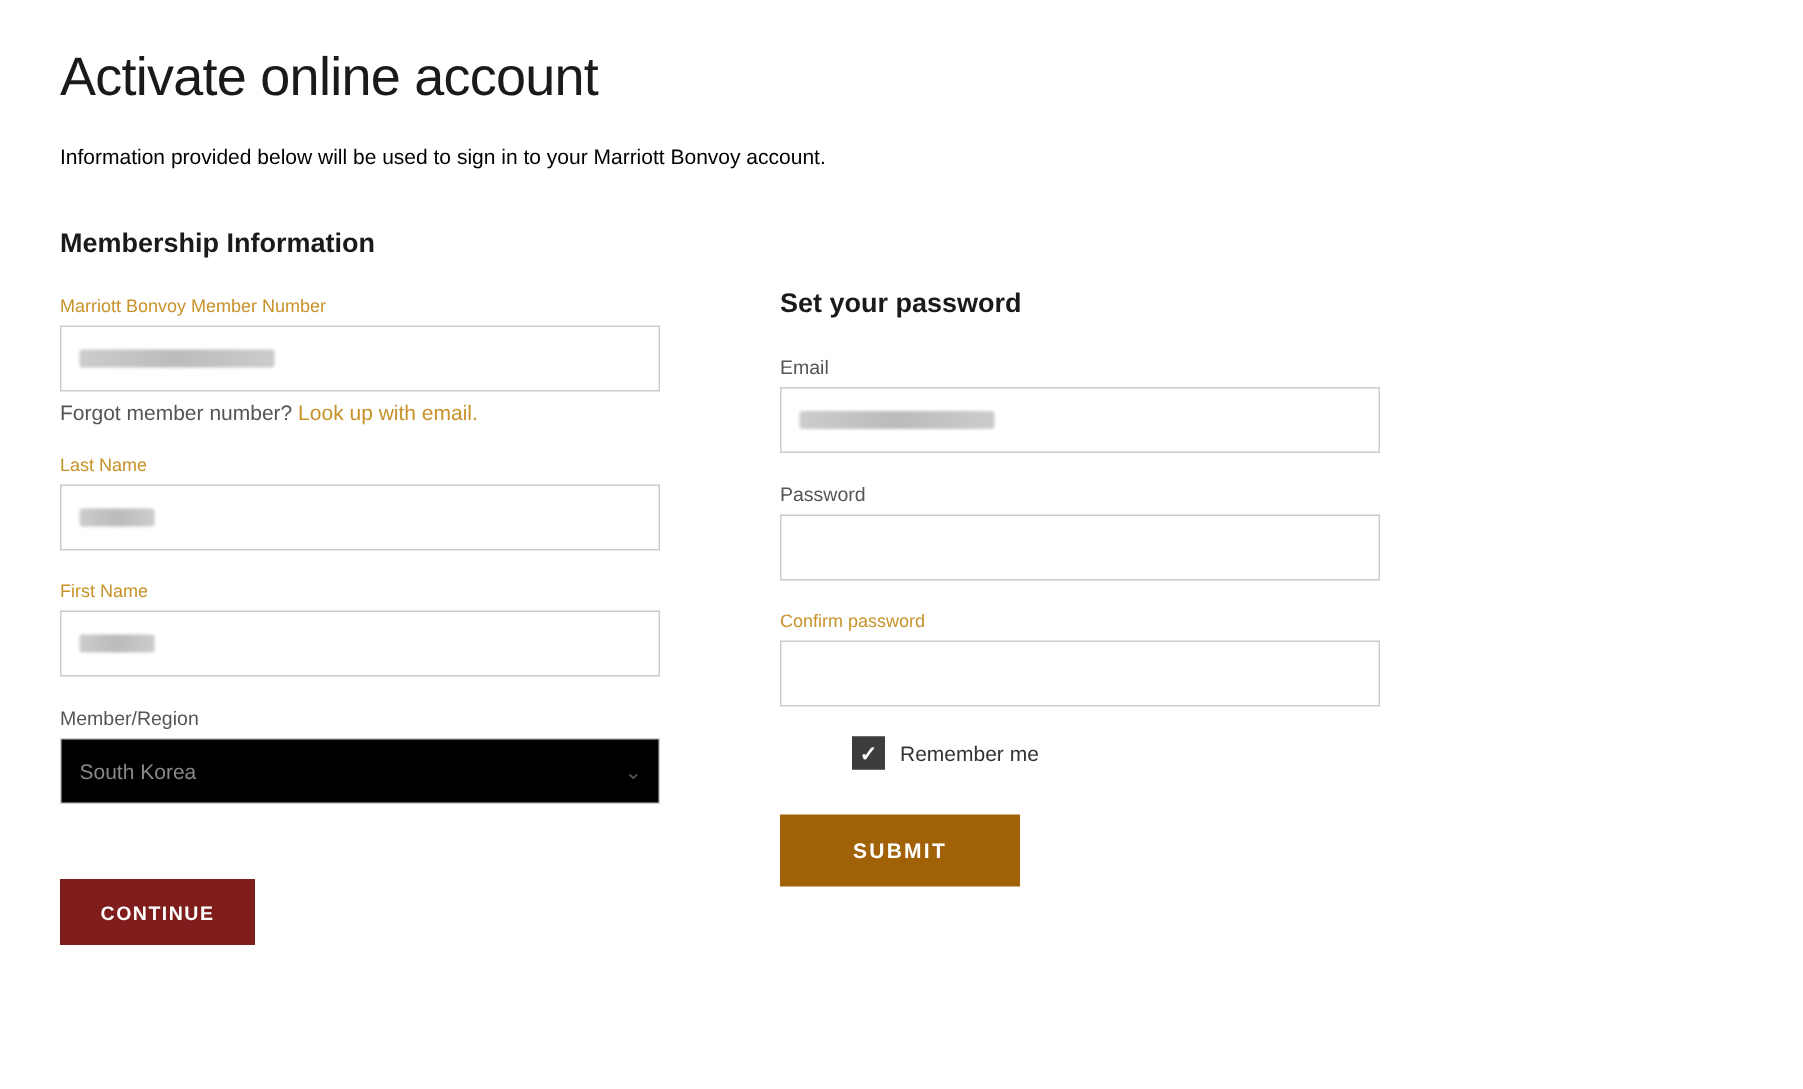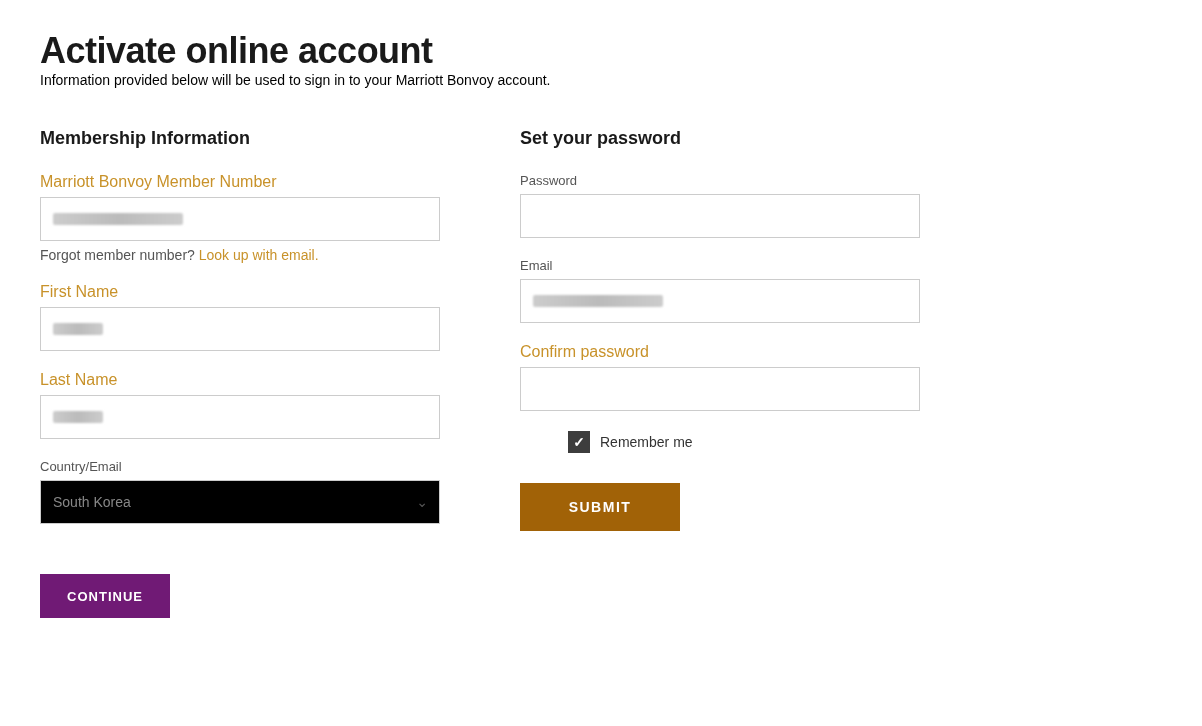--- a/index.html
+++ b/index.html
@@ -12,36 +12,36 @@
       font-family: Arial, Helvetica, sans-serif;
       background: #ffffff;
       color: #333;
       padding: 30px 40px;
       width: 1202px;
       min-height: 726px;
     }
 
     .page-title {
       font-size: 36px;
-      font-weight: 700;
+      font-weight: 400;
       color: #1a1a1a;
-      margin-bottom: 0;
+      margin-bottom: 24px;
       letter-spacing: -0.5px;
     }
 
     .subtitle {
       font-size: 14px;
       color: #000000;
       margin-bottom: 40px;
     }
 
     .form-layout {
       display: flex;
       gap: 80px;
-      align-items: flex-start;
+      align-items: center;
     }
 
     .left-section {
       flex: 0 0 400px;
     }
 
     .right-section {
       flex: 0 0 400px;
     }
 
@@ -50,21 +50,21 @@
       font-weight: 700;
       color: #1a1a1a;
       margin-bottom: 24px;
     }
 
     .field-group {
       margin-bottom: 20px;
     }
 
     .field-label {
-      font-size: 16px;
+      font-size: 12px;
       color: #c8922a;
       margin-bottom: 6px;
       display: block;
     }
 
     .field-label-dark {
       font-size: 13px;
       color: #555;
       margin-bottom: 6px;
       display: block;
@@ -116,21 +116,21 @@
       right: 12px;
       top: 50%;
       transform: translateY(-50%);
       pointer-events: none;
       color: #555;
       font-size: 14px;
     }
 
     .continue-button {
       margin-top: 30px;
-      background: #701a75;
+      background: #7f1d1d;
       color: #ffffff;
       border: none;
       width: 130px;
       height: 44px;
       font-size: 13px;
       font-weight: 700;
       letter-spacing: 1px;
       cursor: pointer;
       text-transform: uppercase;
     }
@@ -240,37 +240,37 @@
       <p class="forgot-text">
         <span>Forgot member number?</span>
         <a href="#">
           <span>Look up with email.</span>
         </a>
       </p>
     </div>
 
     
     <div class="field-group">
+      <label class="field-label">Last Name</label>
+      <div class="text-input input-with-blur">
+        <span class="blurred-value-sm"></span>
+      </div>
+    </div>
+
+    
+    <div class="field-group">
       <label class="field-label">First Name</label>
       <div class="text-input input-with-blur">
         <span class="blurred-value-sm"></span>
       </div>
     </div>
 
     
     <div class="field-group">
-      <label class="field-label">Last Name</label>
-      <div class="text-input input-with-blur">
-        <span class="blurred-value-sm"></span>
-      </div>
-    </div>
-
-    
-    <div class="field-group">
-      <label class="field-label-dark">Country/Email</label>
+      <label class="field-label-dark">Member/Region</label>
       <div class="country-select-wrapper">
         <select class="country-select">
           <option value="south_korea">South Korea</option>
           <option value="us">United States</option>
           <option value="uk">United Kingdom</option>
           <option value="canada">Canada</option>
           <option value="australia">Australia</option>
           <option value="japan">Japan</option>
           <option value="china">China</option>
         </select>
@@ -280,34 +280,34 @@
 
     
     <button class="continue-button">CONTINUE</button>
   </div>
 
   <div class="right-section">
     <h2 class="section-title">Set your password</h2>
 
     
     <div class="field-group">
-      <label class="field-label-dark">Password</label>
-      <input type="password" class="password-input" value="" style="">
-    </div>
-
-    
-    <div class="field-group">
       <label class="field-label-dark">Email</label>
       <div class="text-input input-with-blur">
         <span class="blurred-value-lg"></span>
       </div>
     </div>
 
     
     <div class="field-group">
+      <label class="field-label-dark">Password</label>
+      <input type="password" class="password-input" value="" style="">
+    </div>
+
+    
+    <div class="field-group">
       <label class="field-label">Confirm password</label>
       <input type="password" class="password-input" value="" style="">
     </div>
 
     
     <div class="remember-me-row">
       <div class="checkbox-checked"></div>
       <span class="remember-label">Remember me</span>
     </div>
 

